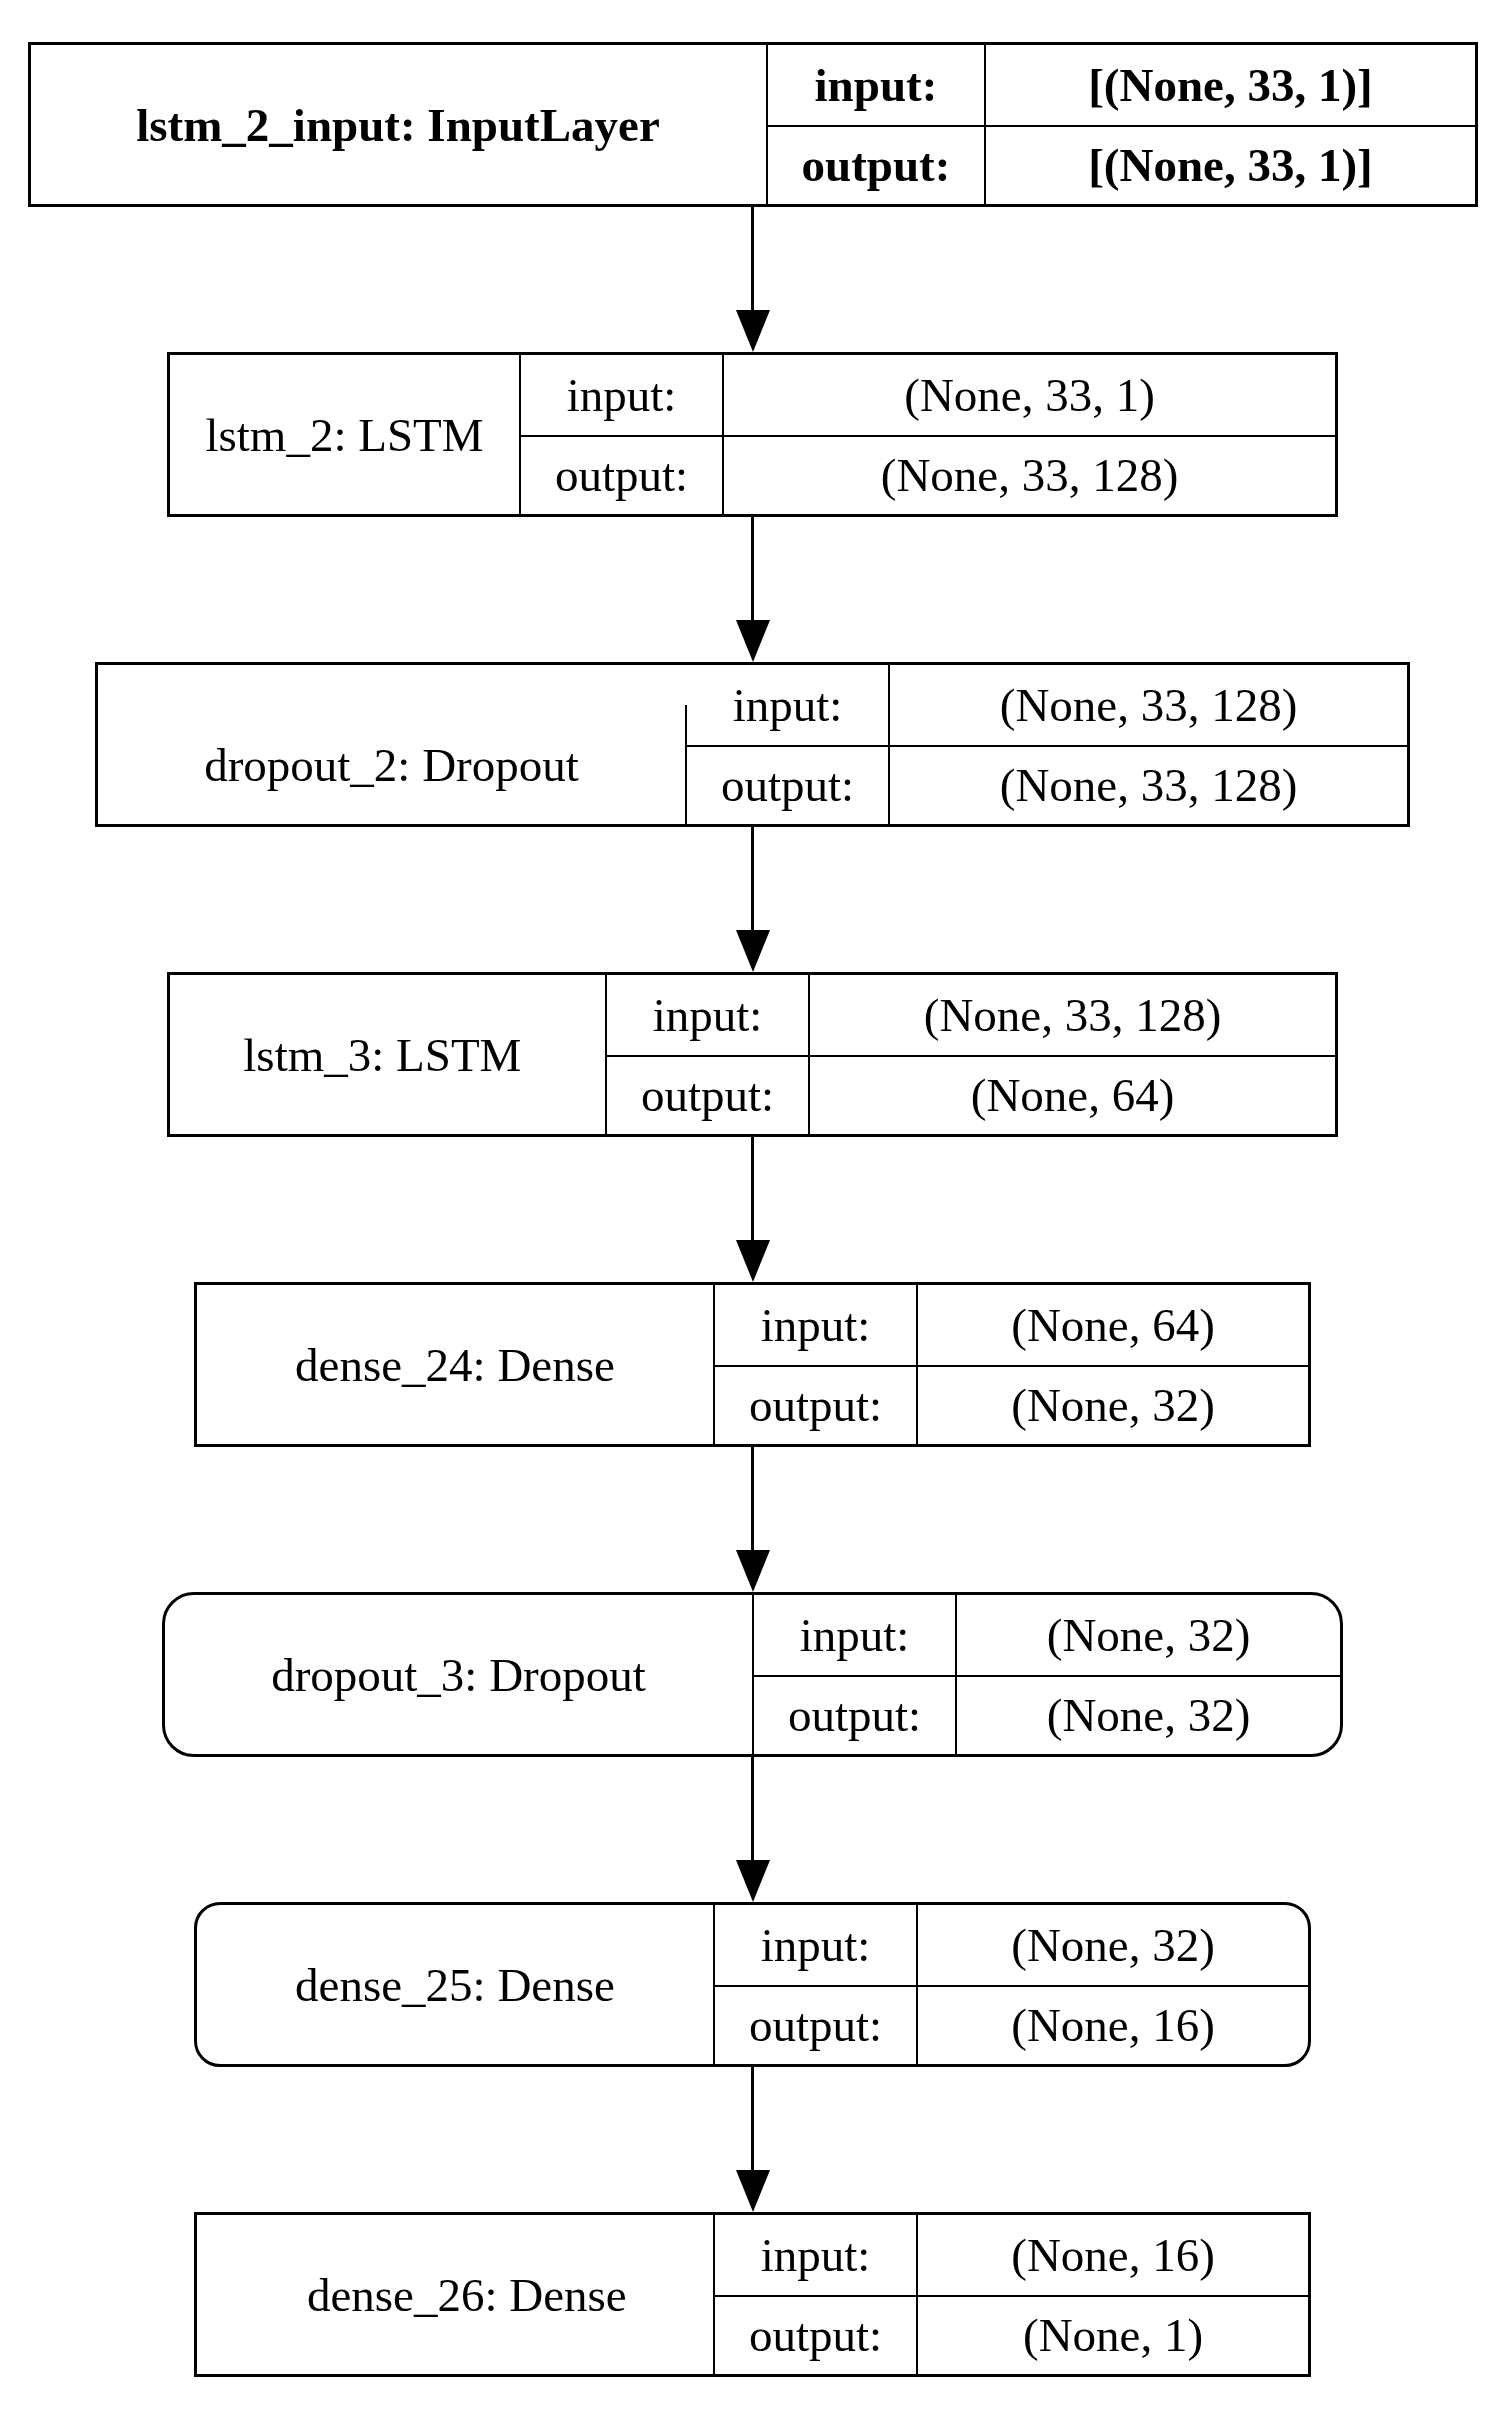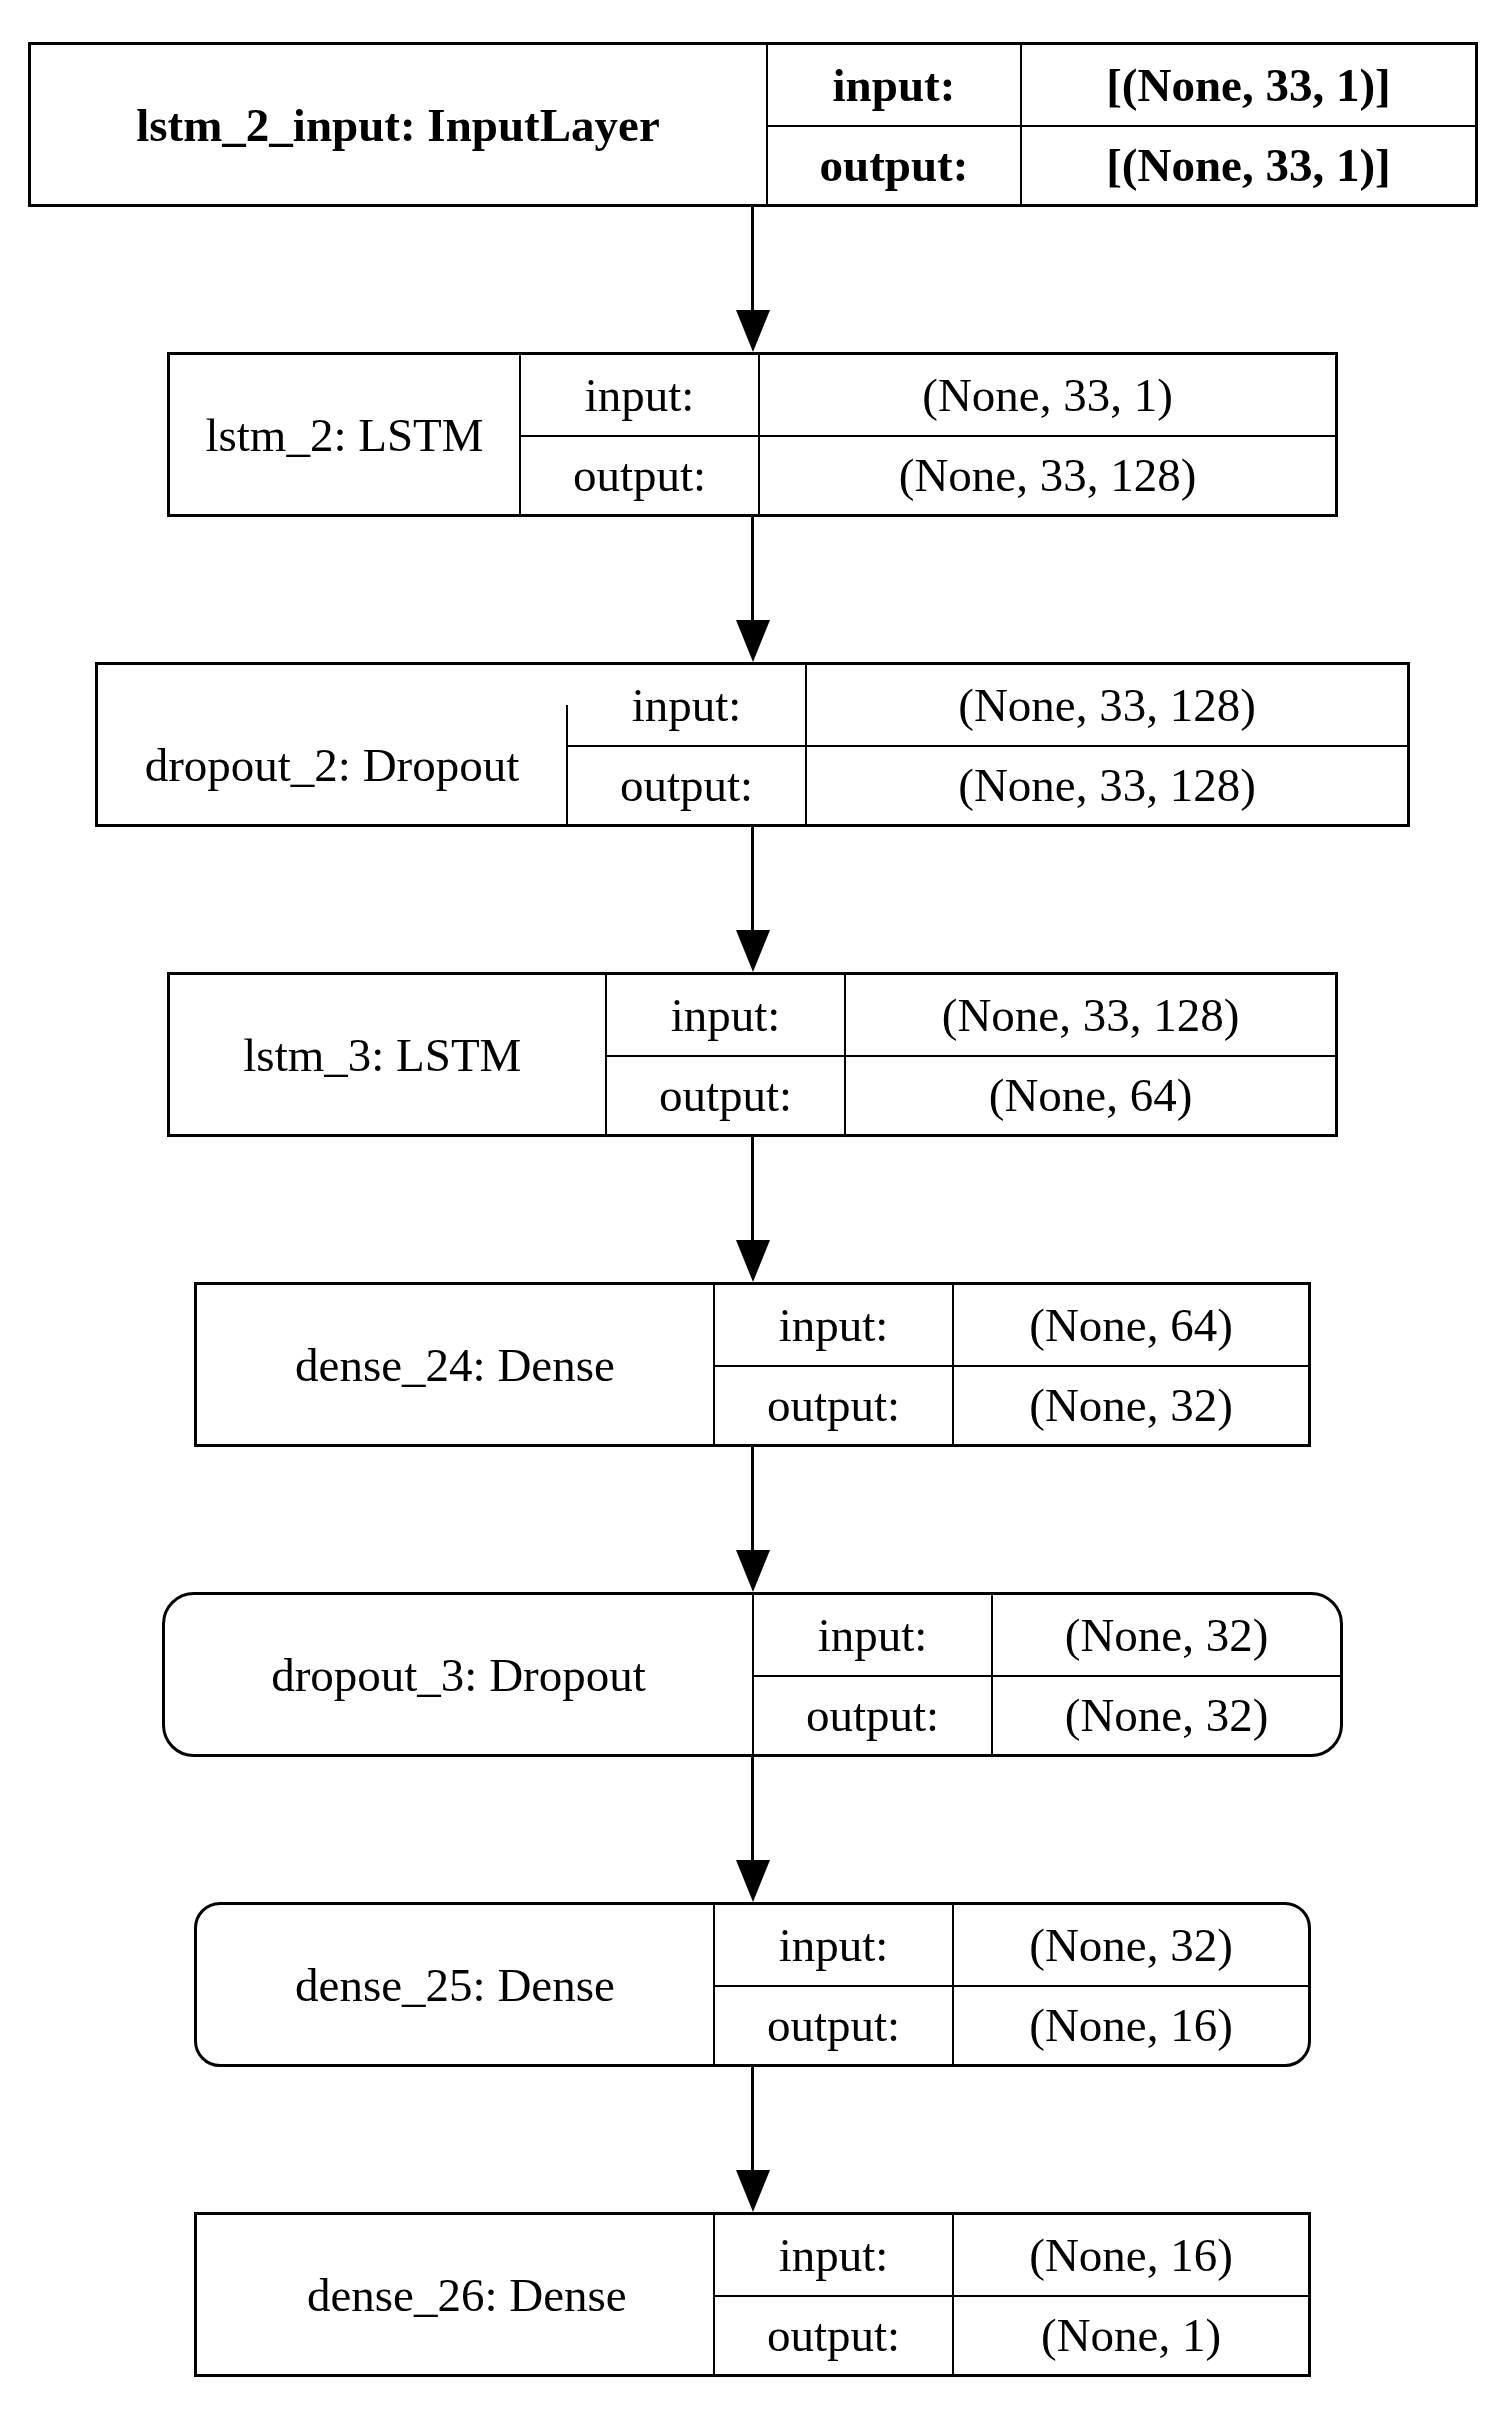--- a/index.html
+++ b/index.html
@@ -47,28 +47,28 @@
     grid-template-columns: auto 1fr;
     grid-template-rows: 1fr 1fr;
   }
   .cell {
     display: flex;
     align-items: center;
     justify-content: center;
     box-sizing: border-box;
     font-size: 47px;
     white-space: nowrap;
-    padding: 0 52px;
+    padding: 0 34px;
   }
   .lbl { border-right: 2.4px solid #000000; }
   .row2 { border-top: 2.4px solid #000000; }
   
   .n0 { width: 1450px; font-weight: bold; } .n0 .name-cell { width: 737px; }
   .n1 { width: 1171px; } .n1 .name-cell { width: 351px; }
-  .n2 { width: 1315px; } .n2 .name-cell { width: 470px; margin-top: 40px; }
+  .n2 { width: 1315px; } .n2 .name-cell { width: 589px; margin-top: 40px; }
   .n3 { width: 1171px; } .n3 .name-cell { width: 437px; padding-left: 6px; }
   .n4 { width: 1117px; } .n4 .name-cell { width: 518px; }
   .n5 { width: 1181px; border-radius: 32px; } .n5 .name-cell { width: 589px; }
   .n6 { width: 1117px; border-radius: 26px; } .n6 .name-cell { width: 518px; }
   .n7 { width: 1117px; } .n7 .name-cell { width: 518px; padding-left: 40px; }
   
   .connector {
     height: 145px;
     display: flex;
     flex-direction: column;

